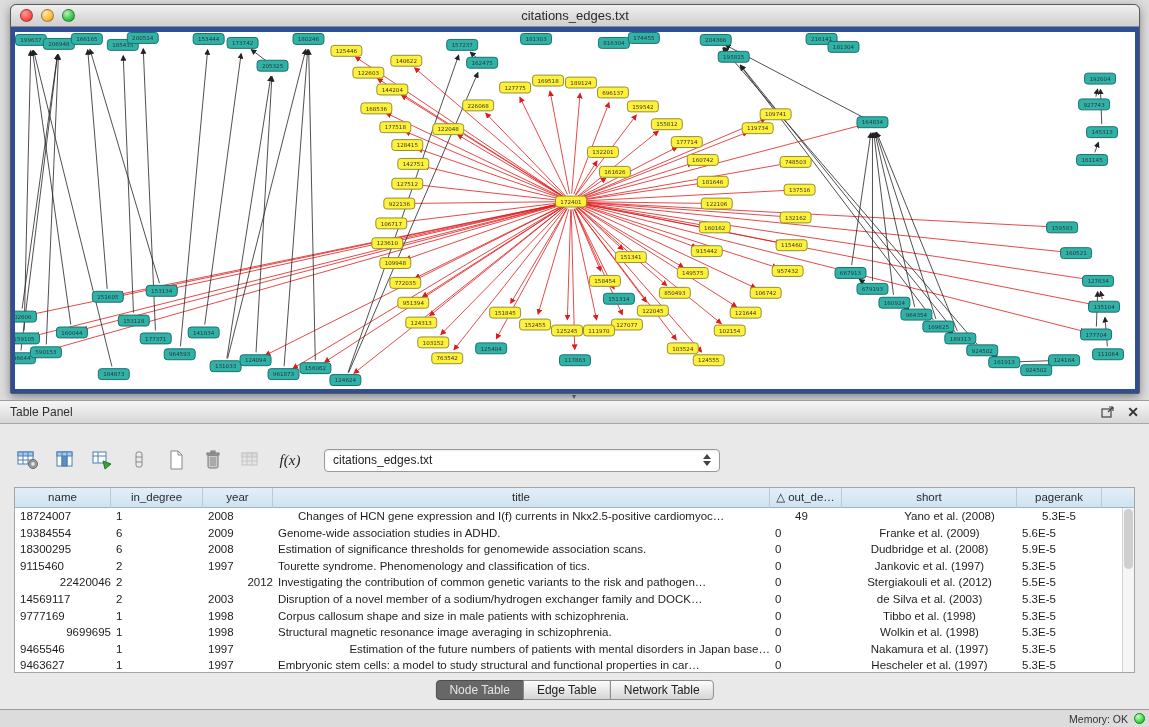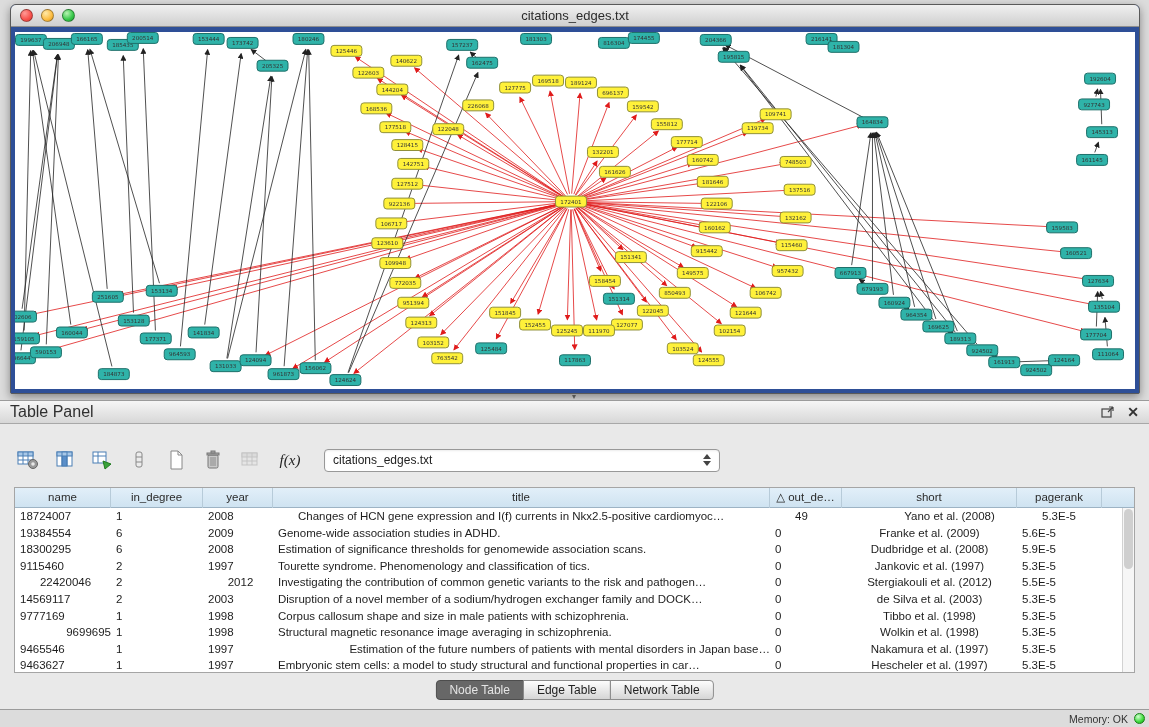--- a/index.html
+++ b/index.html
@@ -49,21 +49,21 @@
   
   .table-panel {
     position:absolute; left:0; top:400px; width:1149px; height:310px;
     background:#e9e9e9; border:1px solid #9b9b9b; border-left:none; border-right:none;
   }
   .panel-header {
     height:23px; background:linear-gradient(#f6f6f6,#d7d7d7);
     border-bottom:1px solid #a8a8a8;
     display:flex; align-items:center; padding:0 10px; gap:10px;
   }
-  .panel-title { flex:1; font-size:16px; color:#303030; }
+  .panel-title { flex:1; font-size:12px; color:#303030; }
   .panel-header-icons { display:flex; align-items:center; gap:12px; }
   .float-icon svg { display:block; }
   .close-icon { font-size:14px; font-weight:bold; color:#333; line-height:14px; cursor:default; }
 
   .toolbar {
     position:absolute; top:44px; left:16px; height:30px;
     display:flex; align-items:center; gap:13px;
   }
   .tool { display:flex; align-items:center; justify-content:center; width:24px; height:24px; cursor:default; }
   .tool.disabled { opacity:.45; }
@@ -865,23 +865,23 @@
         <div class="tr">
           <div class="td" style="width: 96px; text-align: left;">9115460</div>
           <div class="td" style="width: 92px; text-align: left;">2</div>
           <div class="td" style="width: 70px; text-align: left;">1997</div>
           <div class="td" style="width: 497px; text-align: left;">Tourette syndrome. Phenomenology and classification of tics.</div>
           <div class="td" style="width: 72px; text-align: left;">0</div>
           <div class="td center" style="width: 175px; text-align: center;">Jankovic et al. (1997)</div>
           <div class="td" style="width: 85px; text-align: left;">5.3E-5</div>
         </div>
         <div class="tr">
-          <div class="td" style="width: 96px; text-align: center;">22420046</div>
+          <div class="td" style="width: 96px; text-align: right;">22420046</div>
           <div class="td" style="width: 92px; text-align: left;">2</div>
-          <div class="td" style="width: 70px; text-align: center;">2012</div>
+          <div class="td" style="width: 70px; text-align: right;">2012</div>
           <div class="td" style="width: 497px; text-align: left;">Investigating the contribution of common genetic variants to the risk and pathogen…</div>
           <div class="td" style="width: 72px; text-align: left;">0</div>
           <div class="td center" style="width: 175px; text-align: center;">Stergiakouli et al. (2012)</div>
           <div class="td" style="width: 85px; text-align: left;">5.5E-5</div>
         </div>
         <div class="tr">
           <div class="td" style="width: 96px; text-align: left;">14569117</div>
           <div class="td" style="width: 92px; text-align: left;">2</div>
           <div class="td" style="width: 70px; text-align: left;">2003</div>
           <div class="td" style="width: 497px; text-align: left;">Disruption of a novel member of a sodium/hydrogen exchanger family and DOCK…</div>

